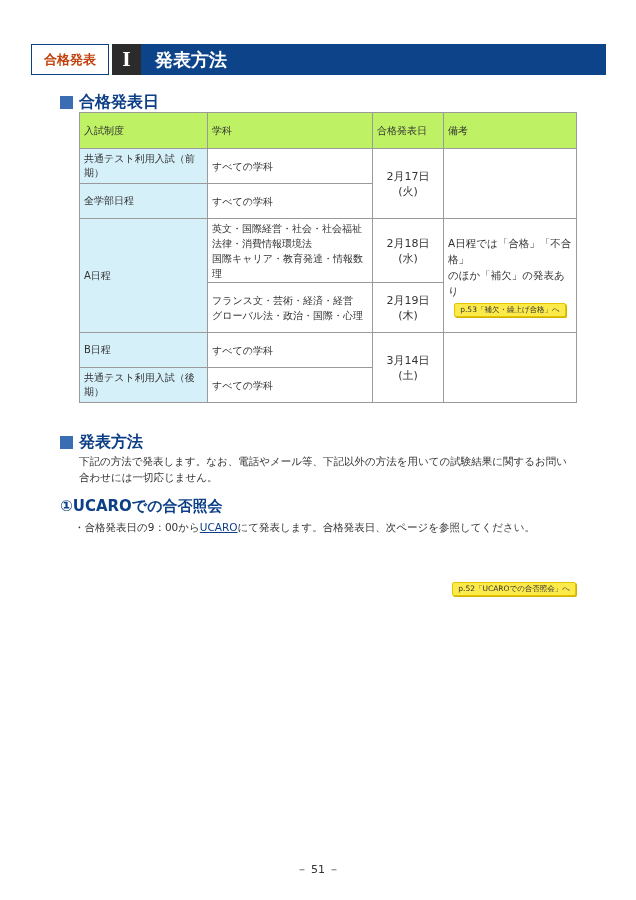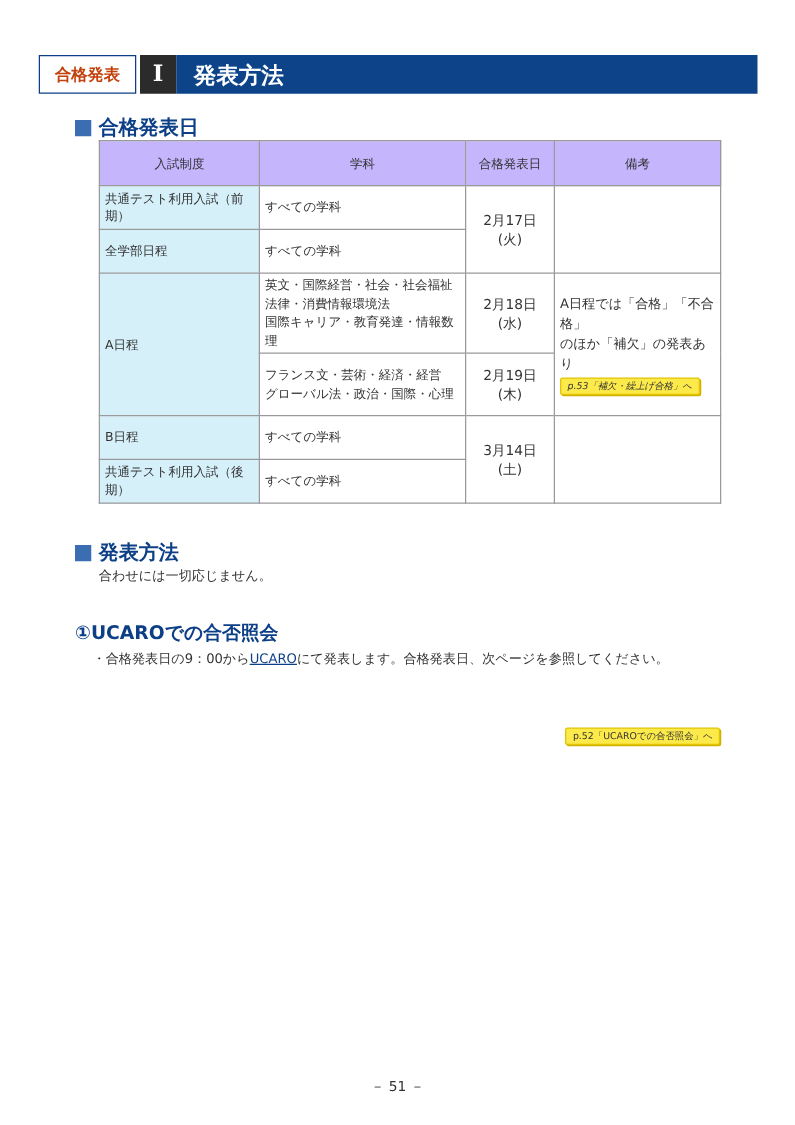--- a/index.html
+++ b/index.html
@@ -17,21 +17,21 @@
     background: #0c4389; color: #fff; font-weight: bold; font-size: 18px;
     display: flex; align-items: center; padding-left: 14px; box-sizing: border-box; }
 
   .section-heading { position: absolute; left: 60px; color: #0c3f86; font-weight: bold;
     font-size: 16px; display: flex; align-items: center; gap: 6px; }
   .sq { width: 13px; height: 13px; background: #3b6db3; display: inline-block; }
 
   table.dates { position: absolute; left: 79px; top: 112px; width: 498px;
     border-collapse: collapse; font-size: 10px; color: #333; }
   table.dates td, table.dates th { border: 1px solid #9a9a9a; padding: 0 4px; }
-  table.dates th { background: #c4b5fd; font-weight: normal; height: 35px; text-align: center; margin-left: 25px; }
+  table.dates th { background: #bef264; font-weight: normal; height: 35px; text-align: left; margin-left: 25px; }
   table.dates td.sys { background: #d6f0fa; width: 119px; }
   table.dates td.dept { width: 156px; line-height: 15px; margin-left: 44px; }
   table.dates td.date { width: 62px; text-align: center; font-size: 11px; }
   table.dates td.note { width: 124px; line-height: 16px; font-size: 10.5px; }
   .r1 { height: 35px; } .r3 { height: 64px; } .r4 { height: 50px; }
 
   .ref-badge { display: inline-block; background: #fce94a; border: 1px solid #e2c400;
     border-radius: 2px; font-size: 7.5px; color: #333; padding: 1px 5px; line-height: 10px;
     box-shadow: 1px 1px 0 #d2b200; }
 
@@ -76,21 +76,21 @@
     <td class="sys" rowspan="2">A日程</td>
     <td class="dept">
       <div>英文・国際経営・社会・社会福祉</div>
       <div>法律・消費情報環境法</div>
       <div>国際キャリア・教育発達・情報数理</div>
     </td>
     <td class="date">2月18日(水)</td>
     <td class="note" rowspan="2">
       <div>A日程では「合格」「不合格」</div>
       <div>のほか「補欠」の発表あり</div>
-      <div style="text-align:left; margin-top:1px;font-style:italic;">
+      <div style="text-align:center; margin-top:1px;">
         <span class="ref-badge">p.53「補欠・繰上げ合格」へ</span>
       </div>
     </td>
   </tr>
   <tr class="r4">
     <td class="dept">
       <div>フランス文・芸術・経済・経営</div>
       <div>グローバル法・政治・国際・心理</div>
     </td>
     <td class="date">2月19日(木)</td>
@@ -107,20 +107,21 @@
   </tr>
 </tbody>
   </table>
 
 <div class="section-heading" style="top:432px;">
   <span class="sq"></span>
   <span>発表方法</span>
 </div>
 
 <div class="para" style="top:453px;">
+  <div>下記の方法で発表します。なお、電話やメール等、下記以外の方法を用いての試験結果に関するお問い</div>
   <div>合わせには一切応じません。</div>
 </div>
 
 <div class="sub-heading">①UCAROでの合否照会</div>
 
 <div class="para" style="top:519px; left:74px;">
   <span>・合格発表日の9：00から</span><span class="link">UCARO</span><span>にて発表します。合格発表日、次ページを参照してください。</span>
 </div>
 
 <div style="position:absolute; right:60px; top:537px;margin-top:39px;">

